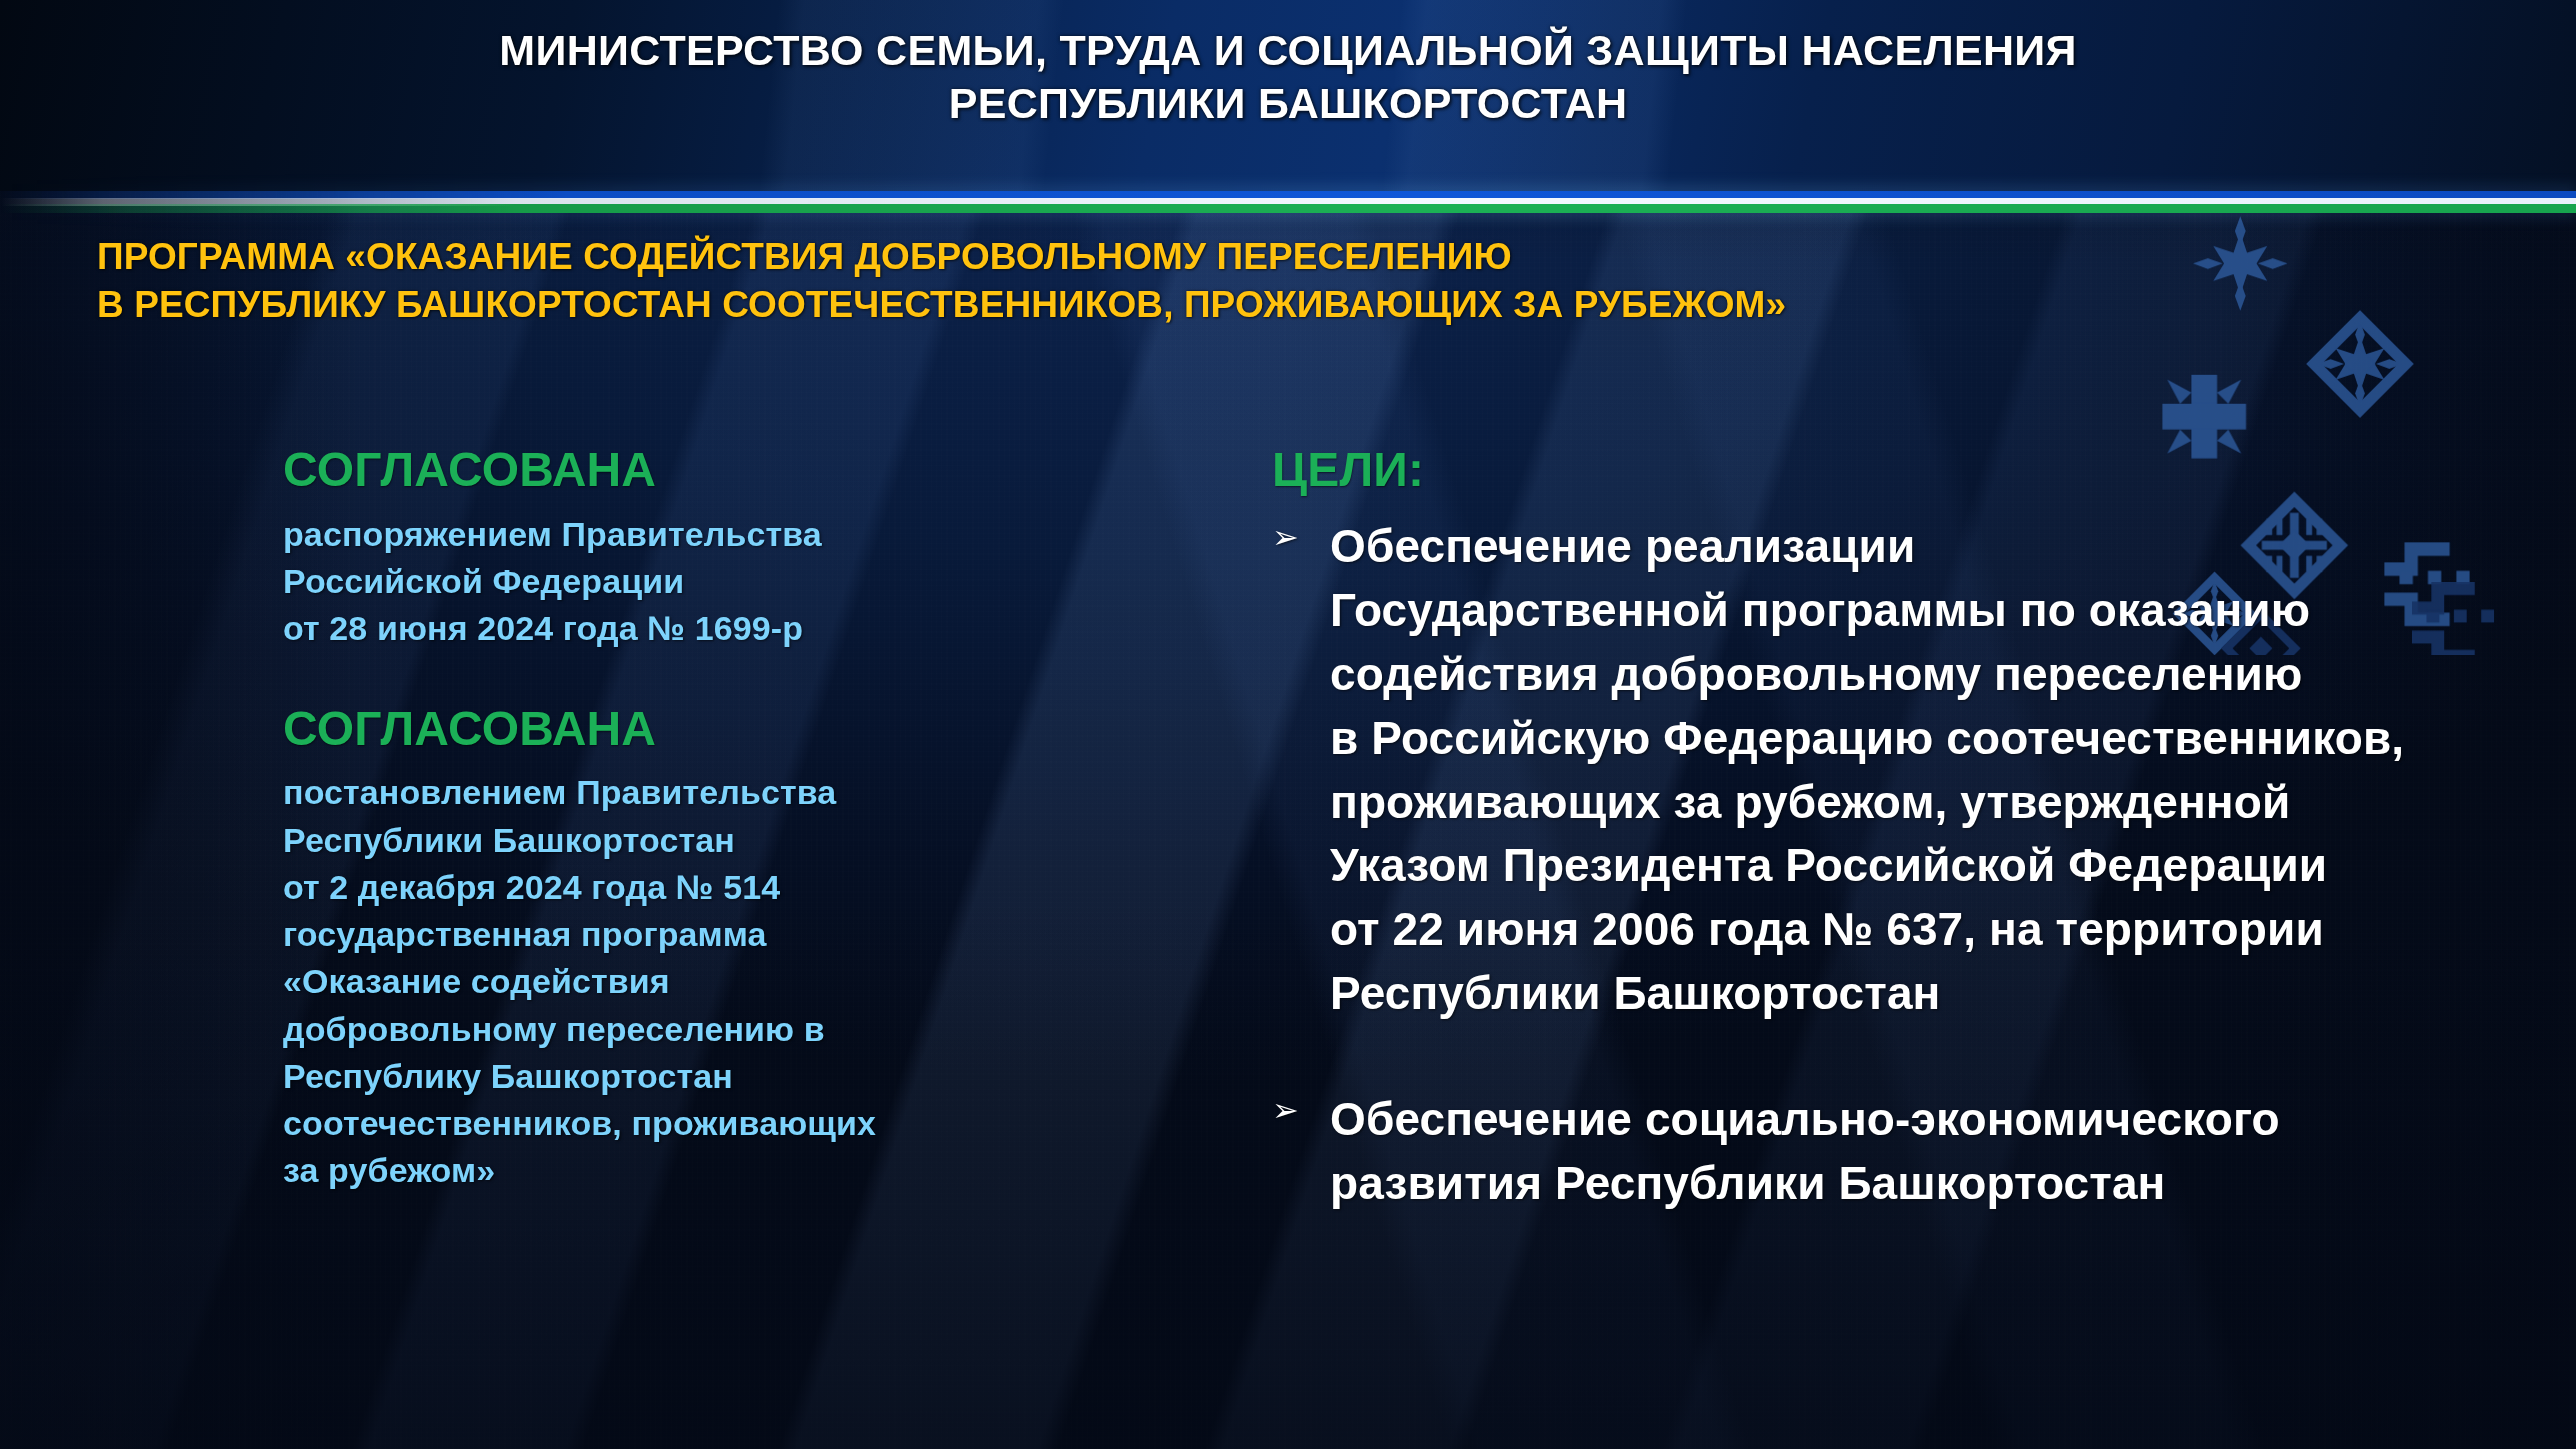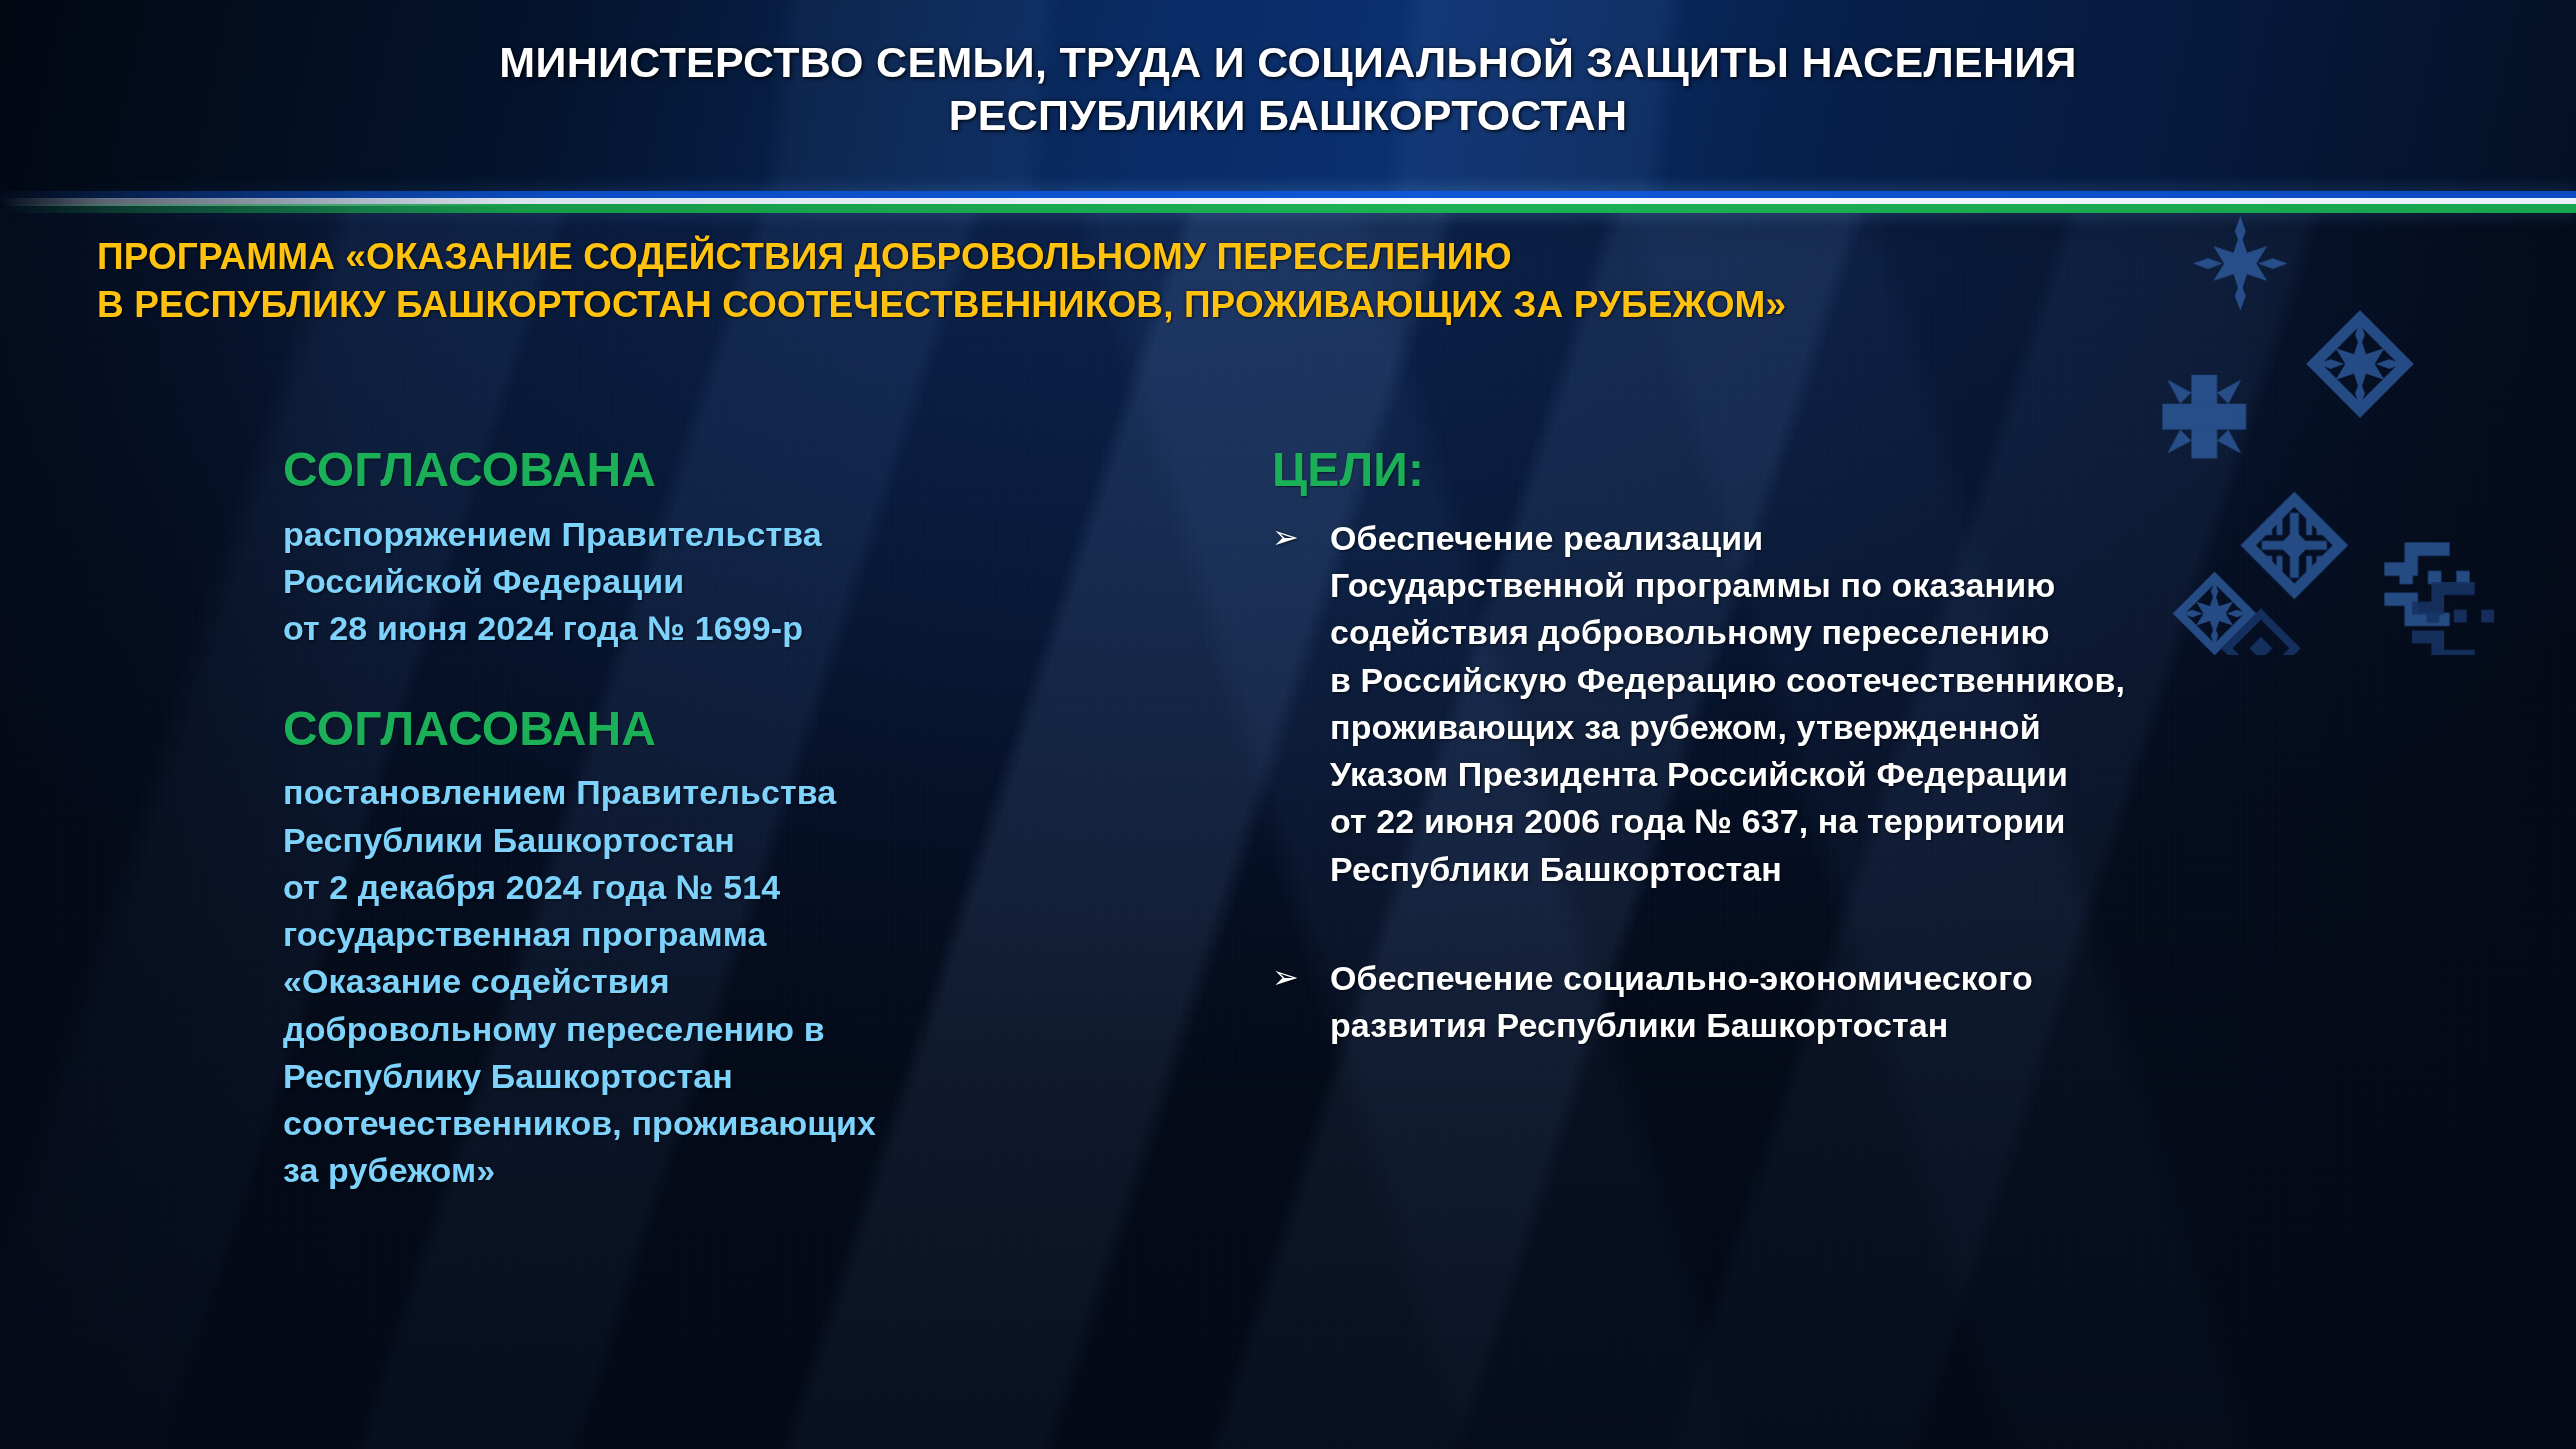--- a/index.html
+++ b/index.html
@@ -73,21 +73,21 @@
   .header-band::after{
     content:"";position:absolute;inset:0;
     background:linear-gradient(96deg,
       rgba(255,255,255,0) 0%, rgba(255,255,255,0) 30%,
       rgba(130,180,255,.06) 31%, rgba(130,180,255,.06) 40%,
       rgba(255,255,255,0) 41%, rgba(255,255,255,0) 54%,
       rgba(130,180,255,.07) 55%, rgba(130,180,255,.07) 64%,
       rgba(255,255,255,0) 65%, rgba(255,255,255,0) 100%);
   }
   .header-title{
-    position:absolute;left:0;right:0;top:36px;
+    position:absolute;left:0;right:0;top:24px;
     z-index:4;
     text-align:center;
     color:#ffffff;
     font-size:43px;
     font-weight:bold;
     line-height:1.23;
     letter-spacing:0.3px;
     text-shadow:0 0 3.9px rgba(0,0,0,.65), 1.9px 1.9px 3.2px rgba(0,0,0,.55);
     white-space:pre-line;
   }
@@ -174,21 +174,21 @@
     flex:0 0 auto;
     width:58px;
     color:#ffffff;
     font-size:32px;
     line-height:1.42;
     text-shadow:1.3px 1.3px 2.6px rgba(0,0,0,.6);
   }
   .goal-text{
     flex:1 1 auto;
     color:#ffffff;
-    font-size:34px;font-weight:bold;
+    font-size:46px;font-weight:bold;
     line-height:1.39;
     letter-spacing:0.1px;
     text-shadow:1.3px 1.3px 2.6px rgba(0,0,0,.6);
     white-space:pre-line;
   }
 </style>
 </head>
 <body>
 
 <div class="slide">

